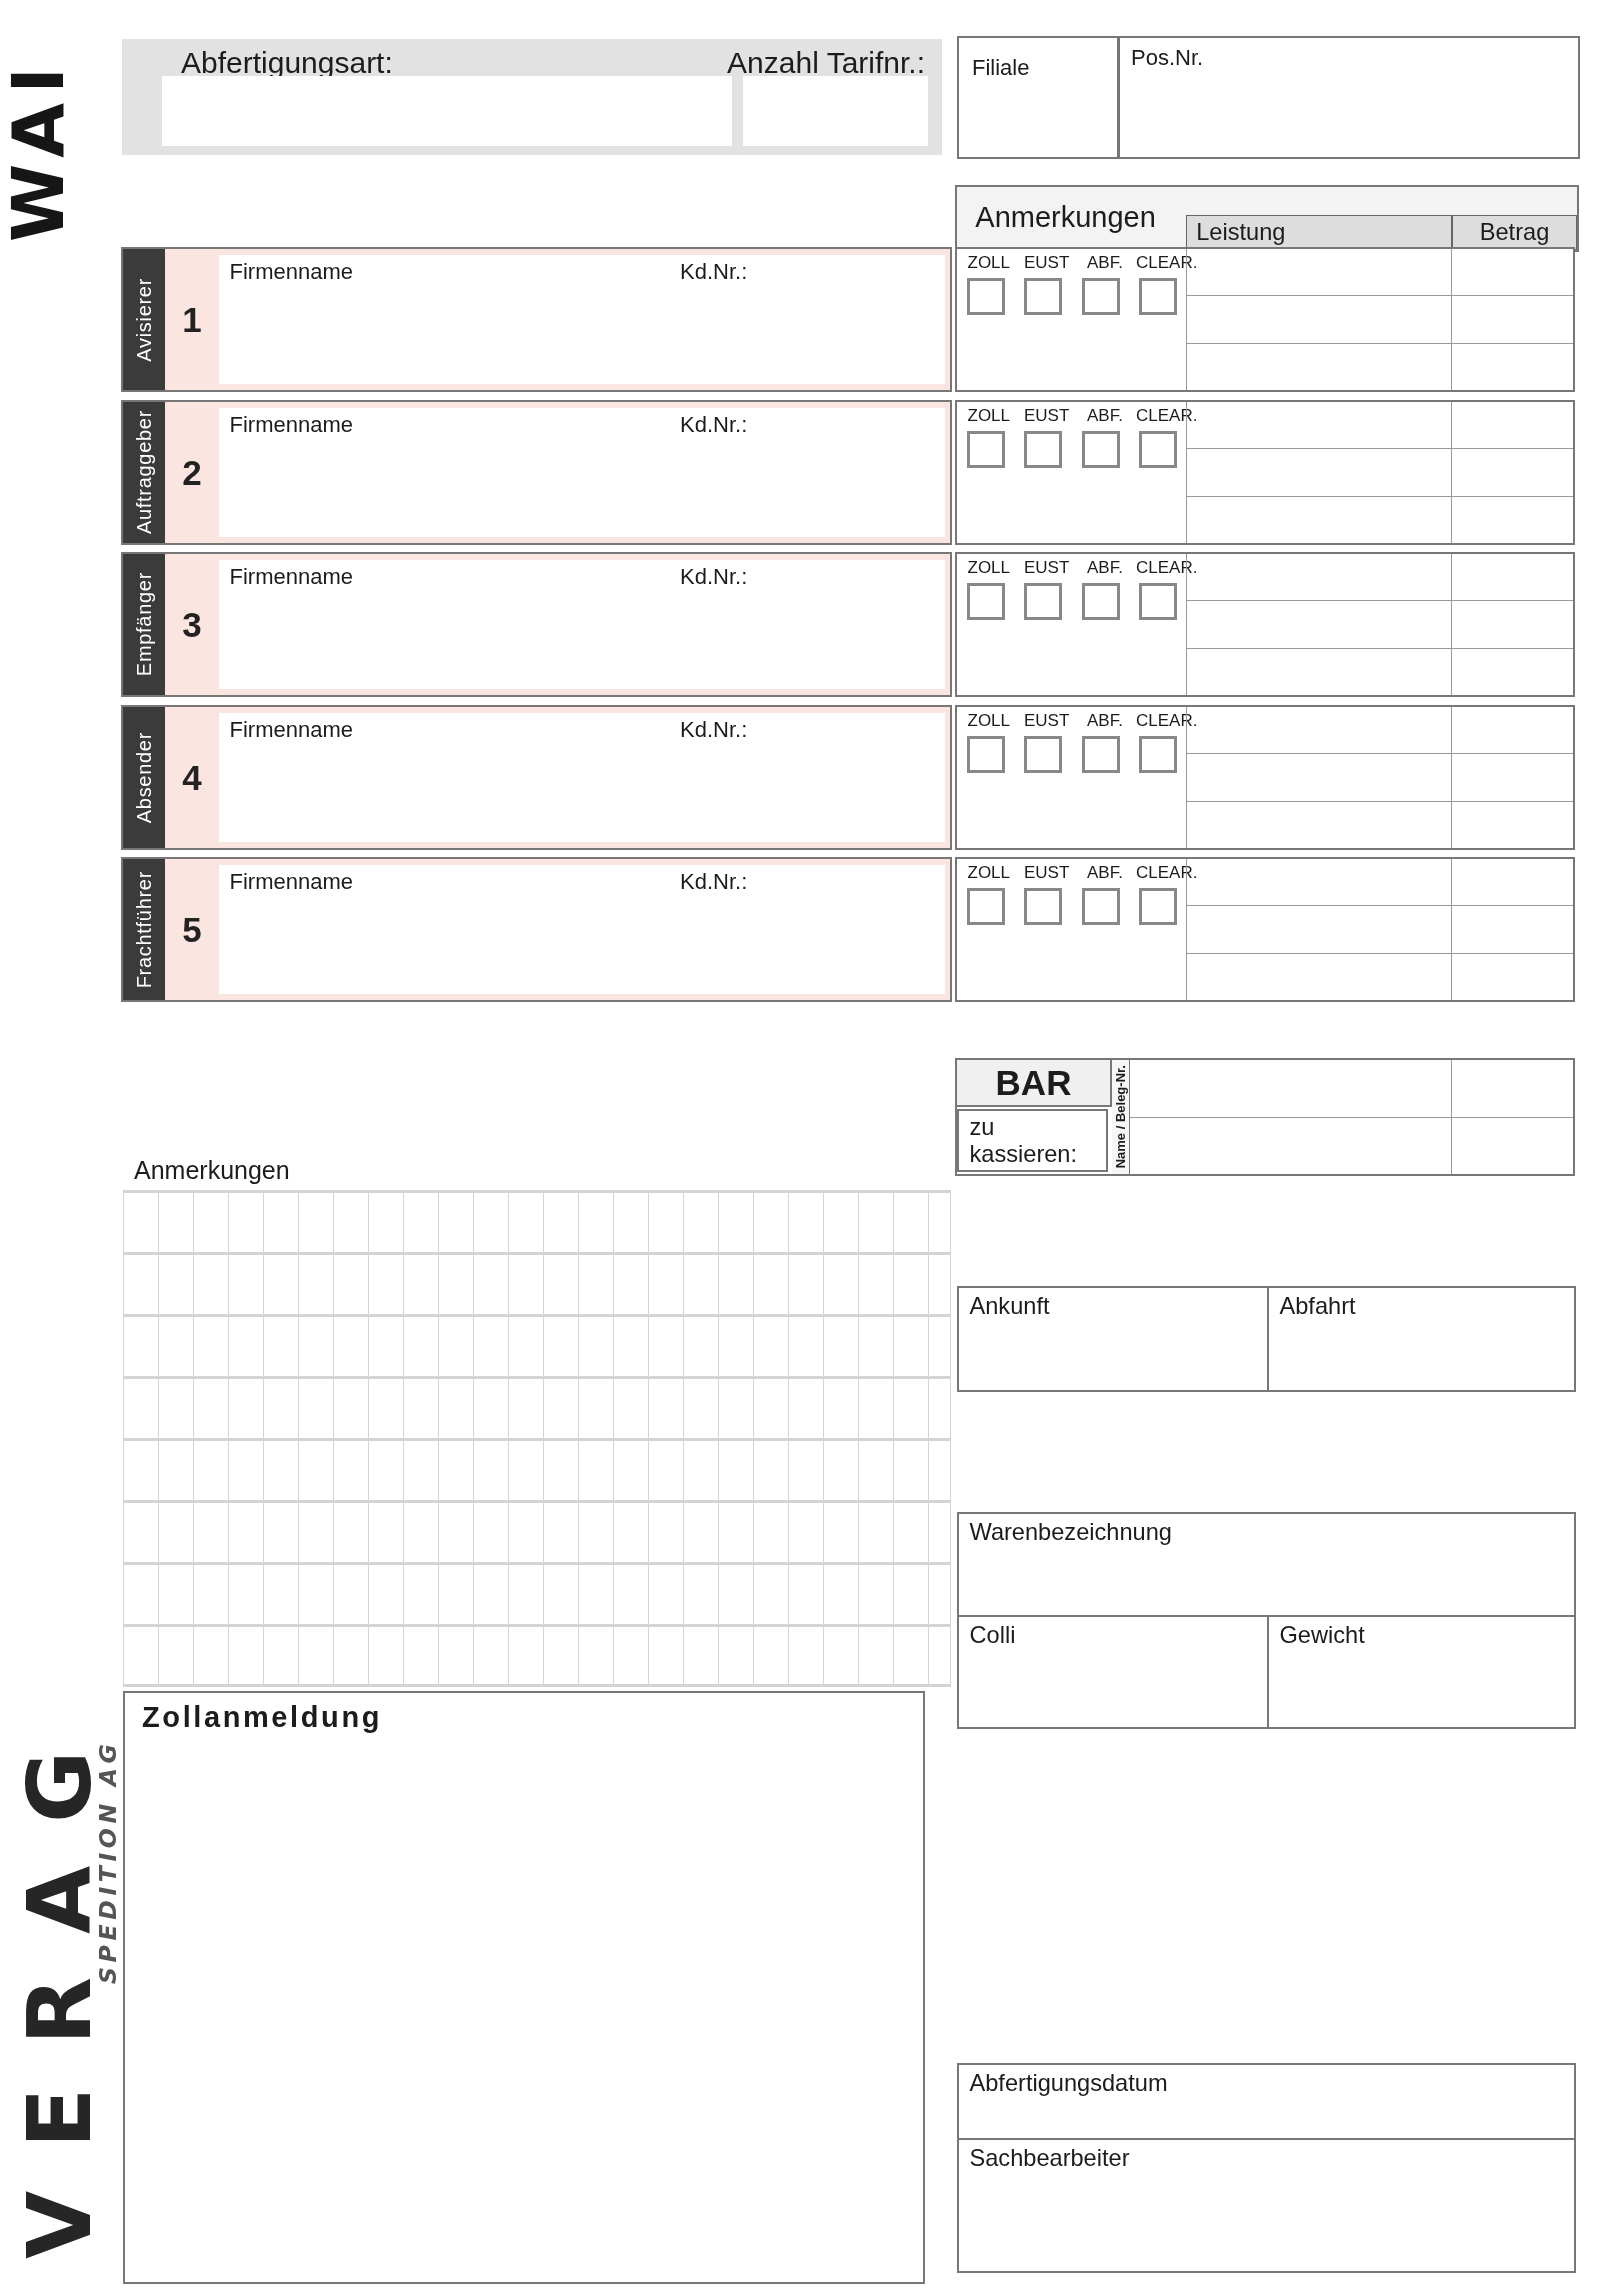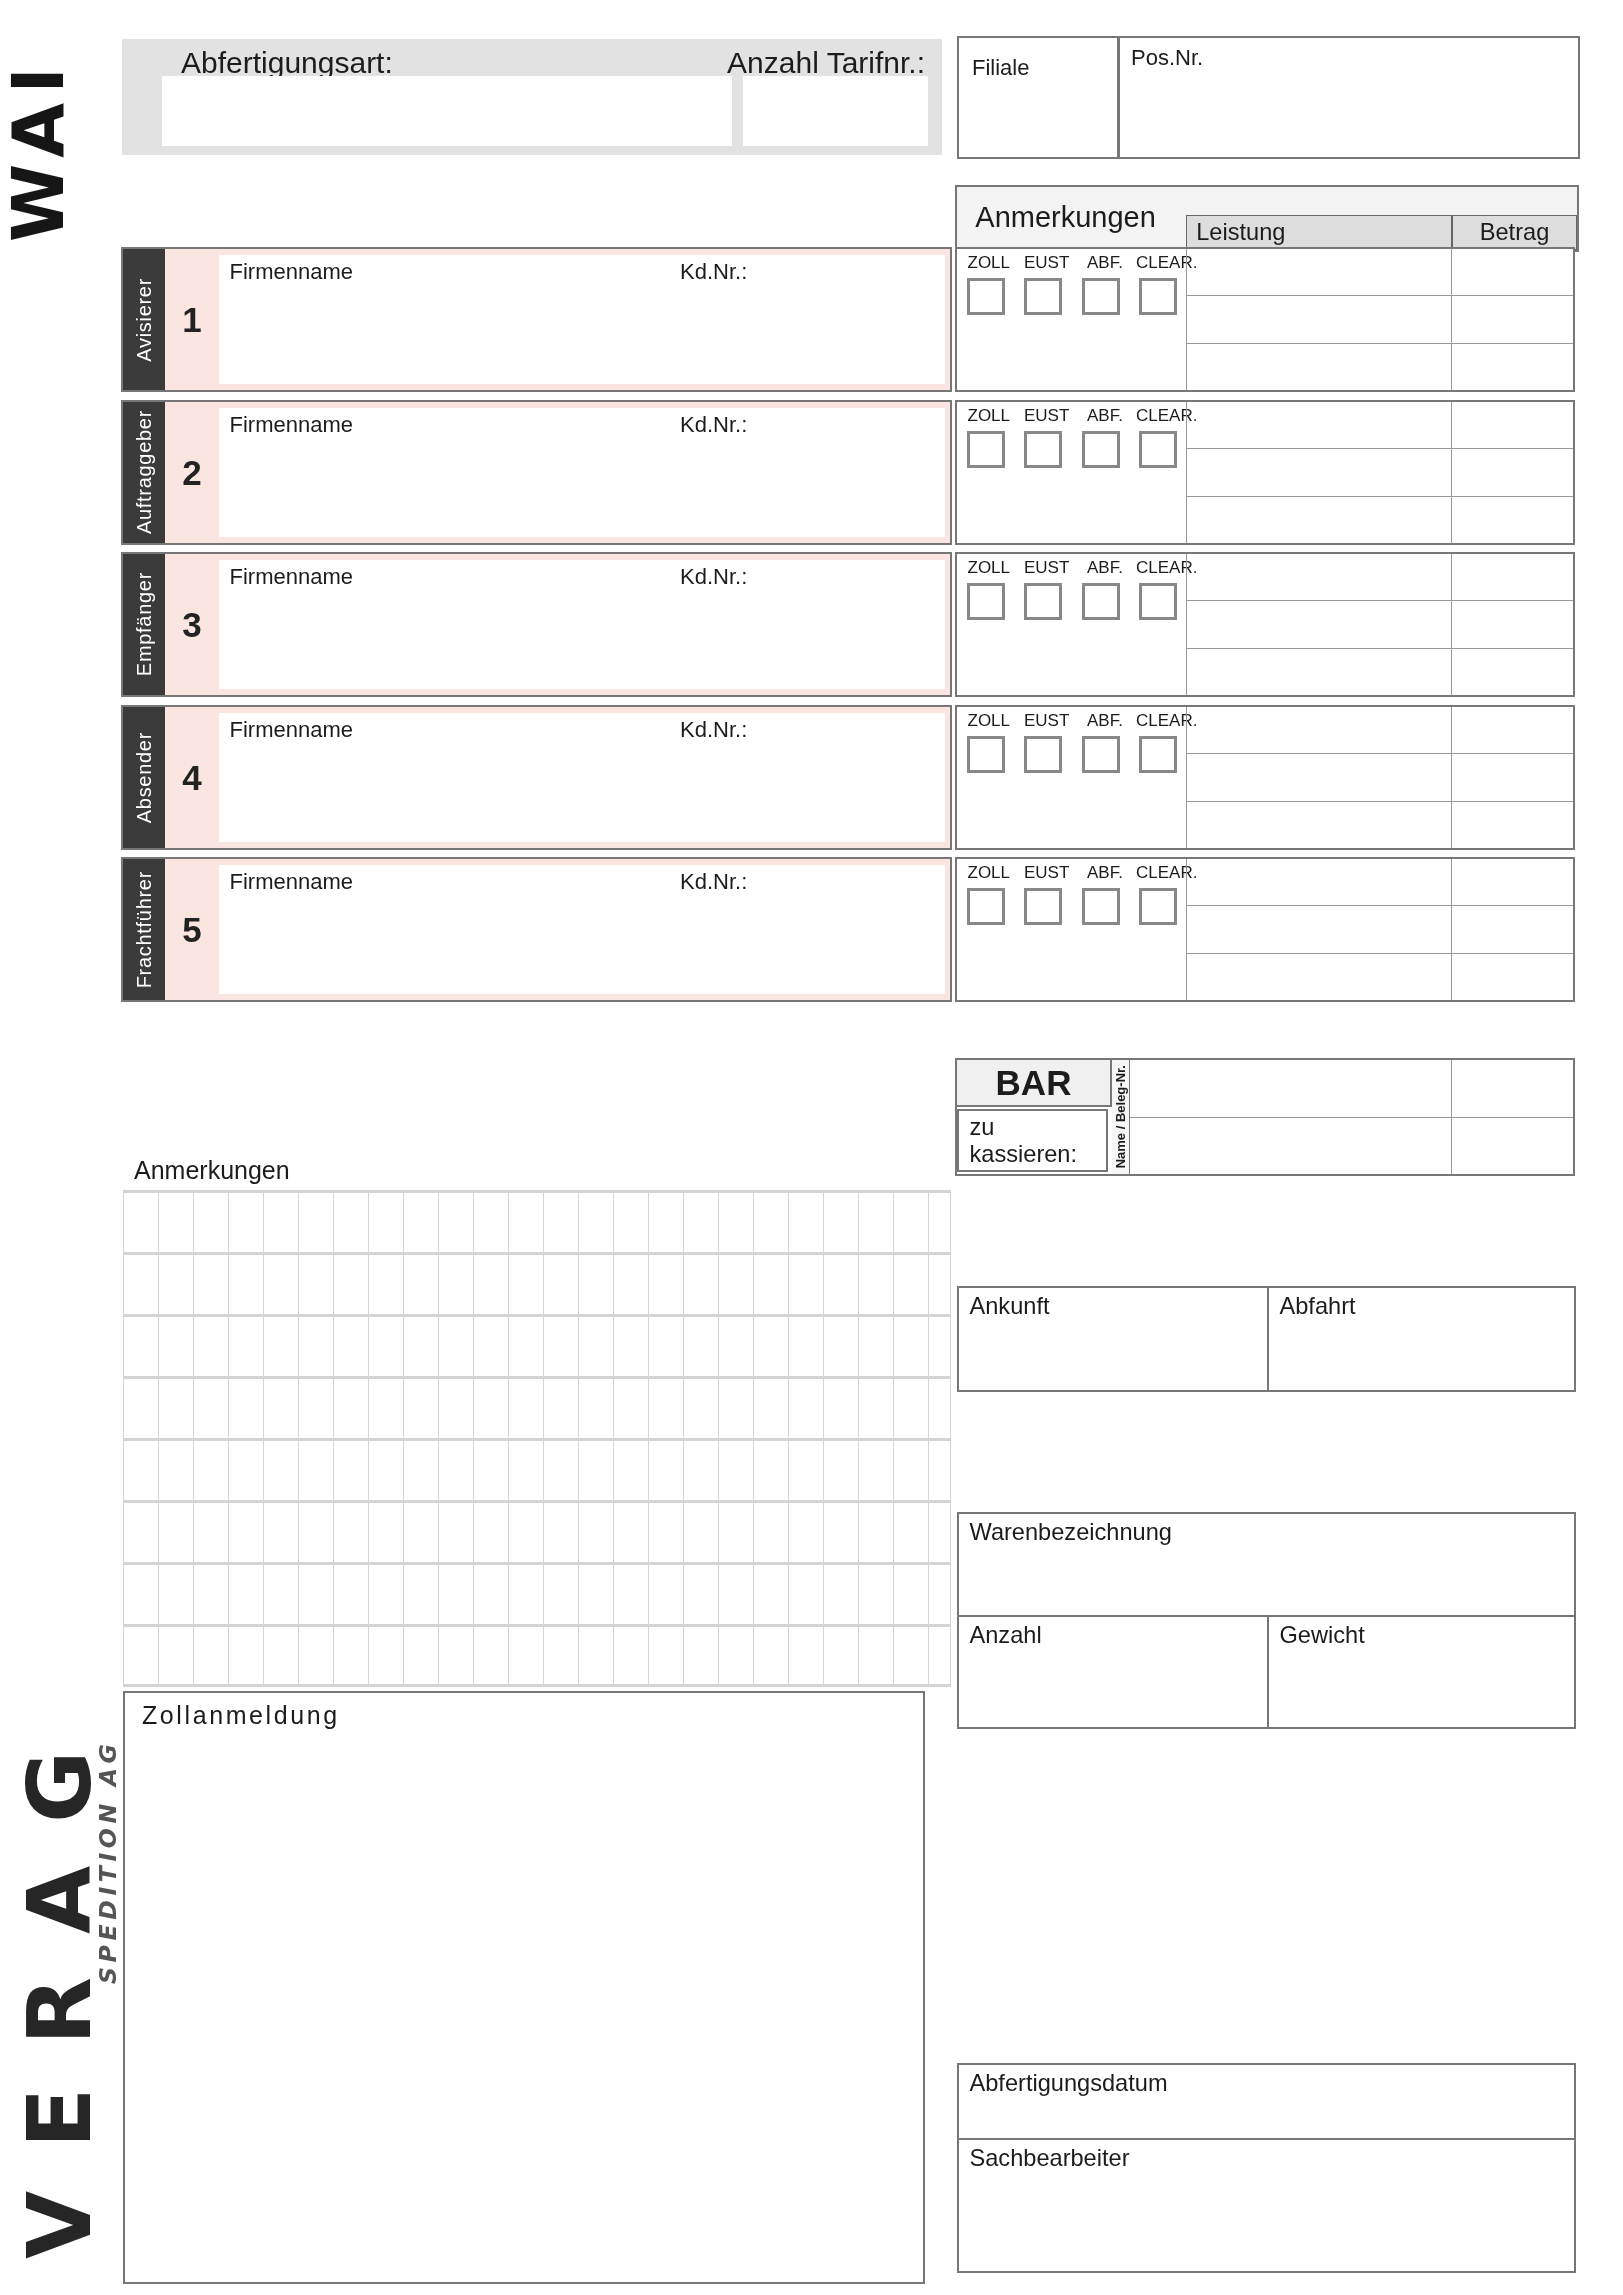--- a/index.html
+++ b/index.html
@@ -94,21 +94,21 @@
   .ank{left:957px;top:1286px;width:313px;height:106px;}
   .abf{left:1267px;top:1286px;width:309px;height:106px;}
   .wbz{left:957px;top:1512px;width:619px;height:106px;}
   .col{left:957px;top:1615px;width:313px;height:114px;}
   .gew{left:1267px;top:1615px;width:309px;height:114px;}
   .abfdat{left:957px;top:2063px;width:619px;height:79px;}
   .sach{left:957px;top:2138px;width:619px;height:135px;}
 
   
   .zoll{left:123px;top:1691px;width:802px;height:593px;border:2.6px solid #777;background:#fff;box-sizing:border-box;}
-  .zoll .lab{position:absolute;left:17px;top:7.9px;font-size:25px;font-weight:normal;letter-spacing:2.6px;}
+  .zoll .lab{position:absolute;left:17px;top:7.9px;font-size:29px;font-weight:bold;letter-spacing:2.6px;}
 </style>
 </head>
 <body>
 
 <div class="page">
 
   <div class="vtext wai">WAI</div>
   <div class="vtext verag">VERAG</div>
   <div class="vtext sped">SPEDITION AG</div>
 
@@ -351,21 +351,21 @@
     <div class="lab">Ankunft</div>
   </div>
   <div class="abs fbox abf">
     <div class="lab">Abfahrt</div>
   </div>
 
   <div class="abs fbox wbz">
     <div class="lab">Warenbezeichnung</div>
   </div>
   <div class="abs fbox col">
-    <div class="lab">Anzahl</div>
+    <div class="lab">Colli</div>
   </div>
   <div class="abs fbox gew">
     <div class="lab">Gewicht</div>
   </div>
 
   <div class="abs zoll">
     <div class="lab">Zollanmeldung</div>
   </div>
 
   <div class="abs fbox abfdat">

